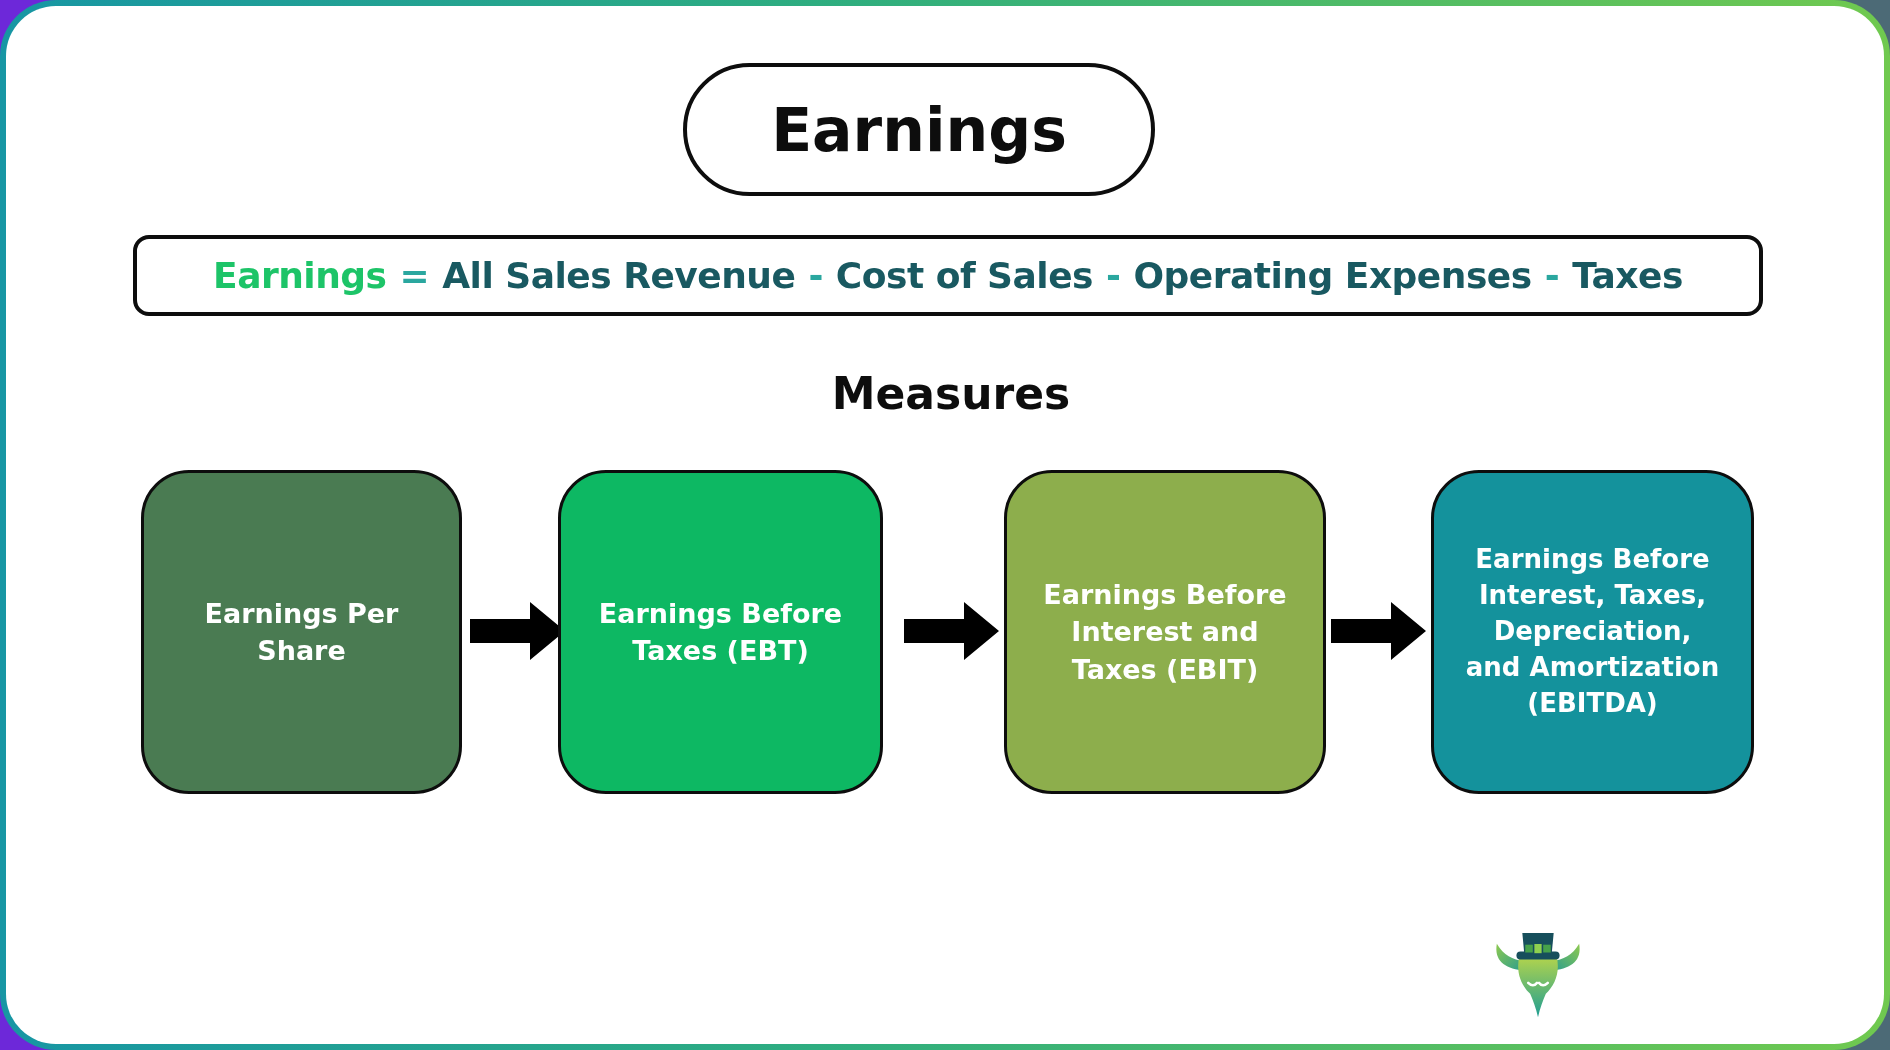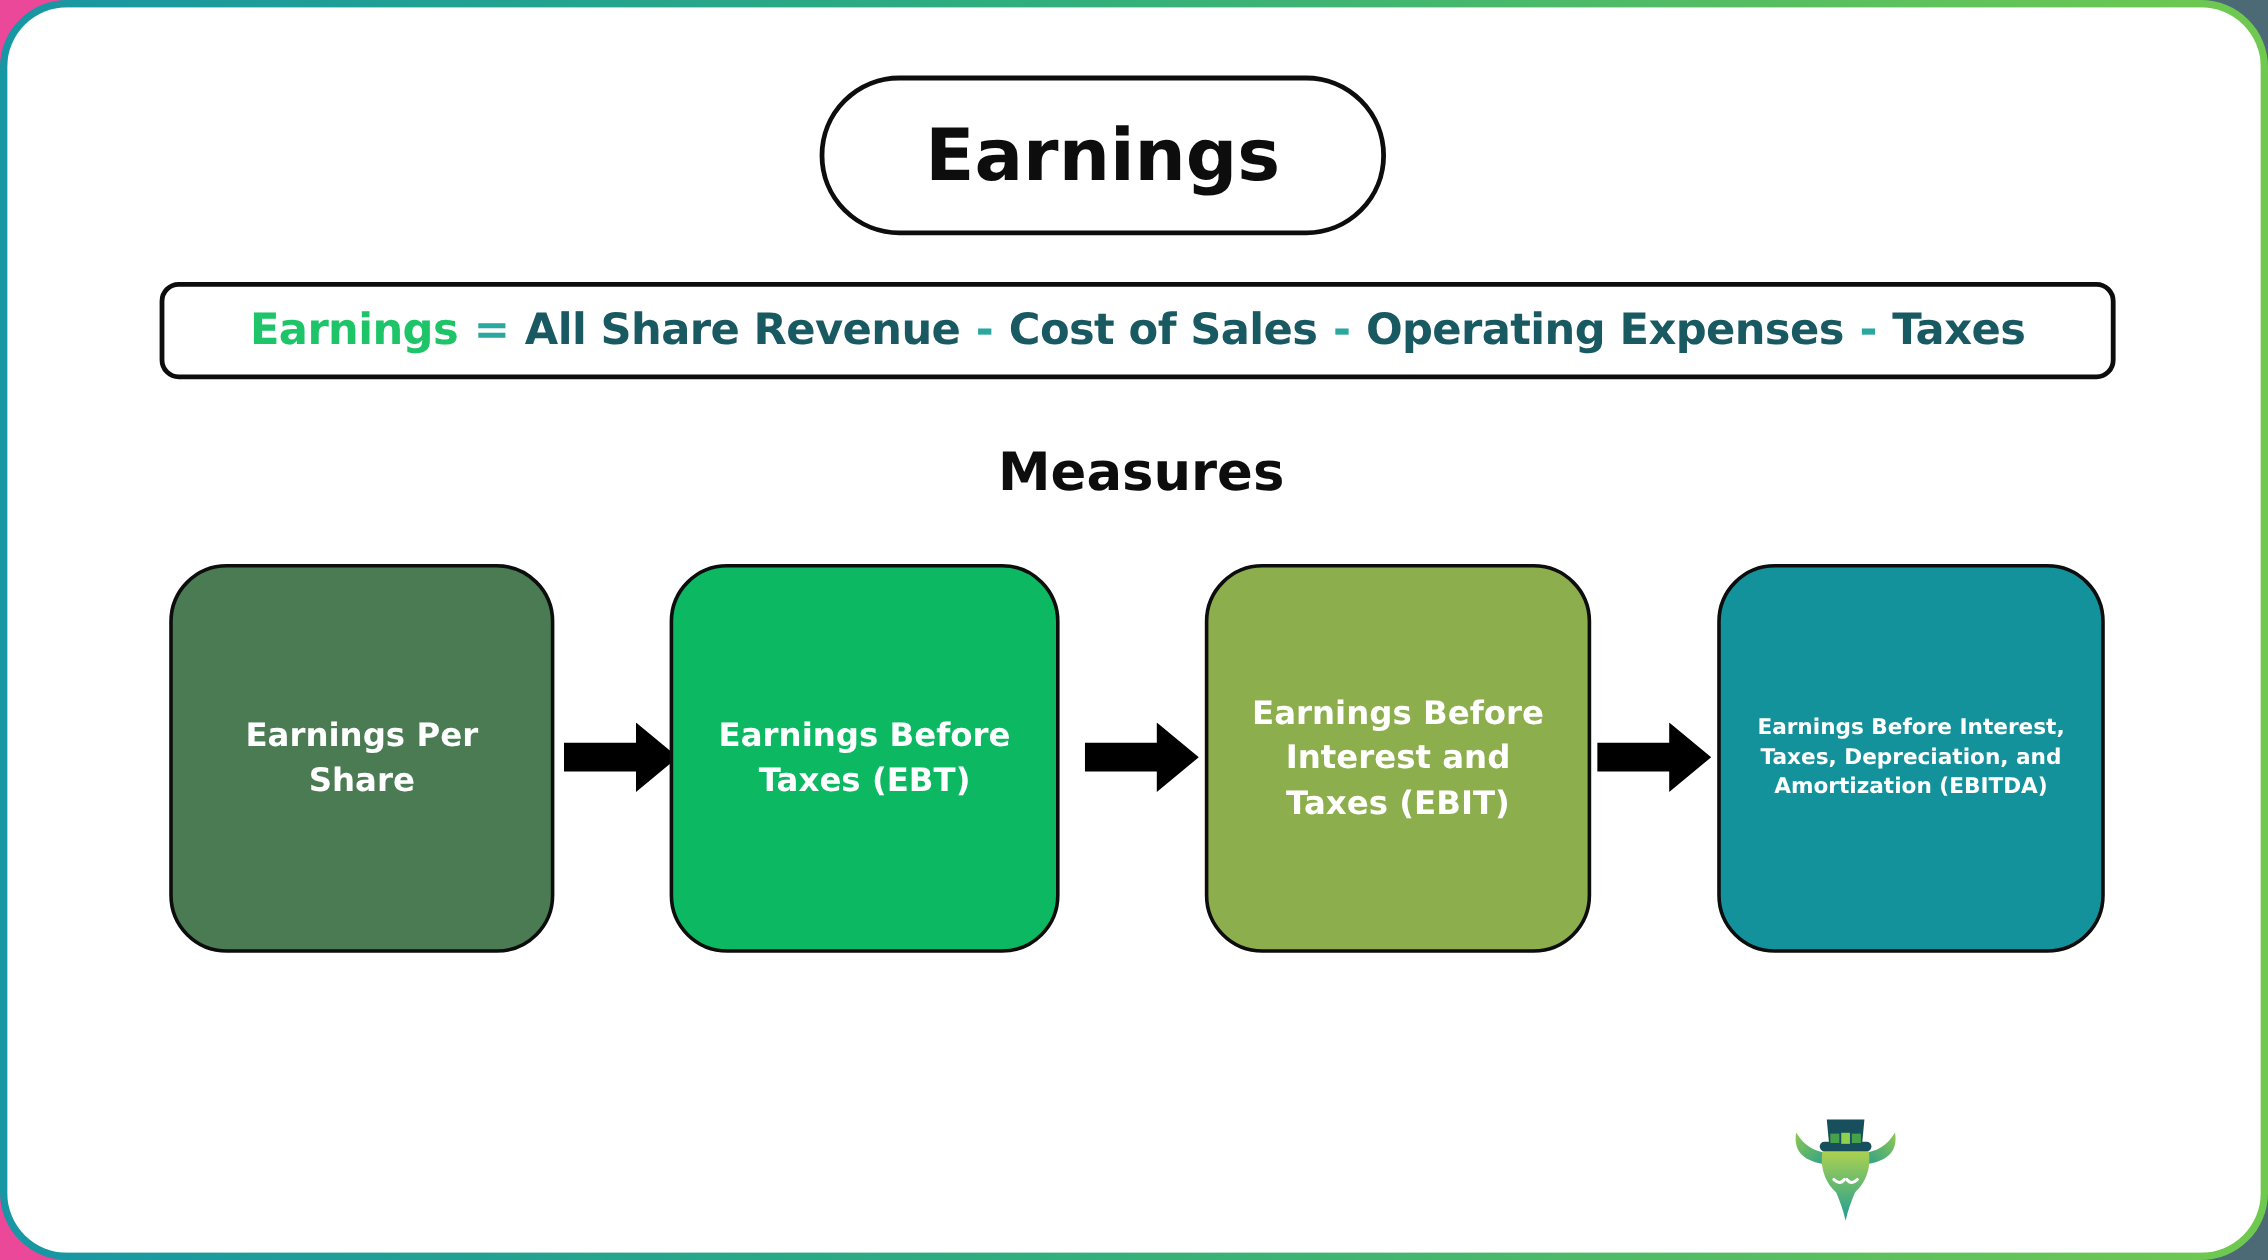--- a/index.html
+++ b/index.html
@@ -1,18 +1,18 @@
 <!DOCTYPE html>
 <html><head>
 <meta charset="utf-8">
 <style>
   html,body{margin:0;padding:0;background:#ffffff;}
   .stage{
     position:relative;width:1890px;height:1050px;overflow:hidden;
-    font-family:"DejaVu Sans",sans-serif;background:#ec4899;
+    font-family:"DejaVu Sans",sans-serif;background:#6d28d9;
   }
   .corner-backdrop{position:absolute;width:74px;height:74px;background:#4c6a76;z-index:0;}
   .corner-tr{top:0;right:0;}
   .corner-br{bottom:0;right:0;}
   .frame{
     position:absolute;inset:0;z-index:1;border:6px solid transparent;border-radius:56px;
     background:linear-gradient(#ffffff,#ffffff) padding-box,
                linear-gradient(90deg,#1796a4 0%,#2fae7e 45%,#70c94f 100%) border-box;
   }
   .title-pill{
@@ -43,21 +43,21 @@
   .measure-card p{
     margin:0;color:#ffffff;font-weight:700;text-align:center;line-height:1.38;
     font-size:27px;padding:0 20px;
   }
   .card-1{left:135px;width:321px;}
   .card-2{left:552px;width:325px;}
   .card-3{left:998px;width:322px;}
   .card-4{left:1425px;width:323px;}
   .card-1 p{max-width:250px;}
   .card-3 p{max-width:255px;}
-  .card-4 p{font-size:18px;max-width:258px;padding:0 14px;}
+  .card-4 p{font-size:26px;max-width:258px;padding:0 14px;}
   .arrow{position:absolute;top:596px;width:95px;height:58px;}
   .arrow-1{left:464px;}
   .arrow-2{left:898px;}
   .arrow-3{left:1325px;}
   .brand{
     position:absolute;left:1483px;top:921px;width:390px;height:102px;
     display:flex;align-items:center;gap:10px;
   }
   .mascot{width:98px;height:100px;flex:0 0 auto;}
   .brand-name{
@@ -75,21 +75,21 @@
 
   <div class="frame">
 
     <div class="title-pill">
       <h1>Earnings</h1>
     </div>
 
     <div class="formula-box">
       <span class="f-lhs">Earnings</span>
       <span class="f-op">=</span>
-      <span class="f-term">All Share Revenue</span>
+      <span class="f-term">All Sales Revenue</span>
       <span class="f-op">-</span>
       <span class="f-term">Cost of Sales</span>
       <span class="f-op">-</span>
       <span class="f-term">Operating Expenses</span>
       <span class="f-op">-</span>
       <span class="f-term">Taxes</span>
     </div>
 
     <h2 class="measures-heading">Measures</h2>
 

